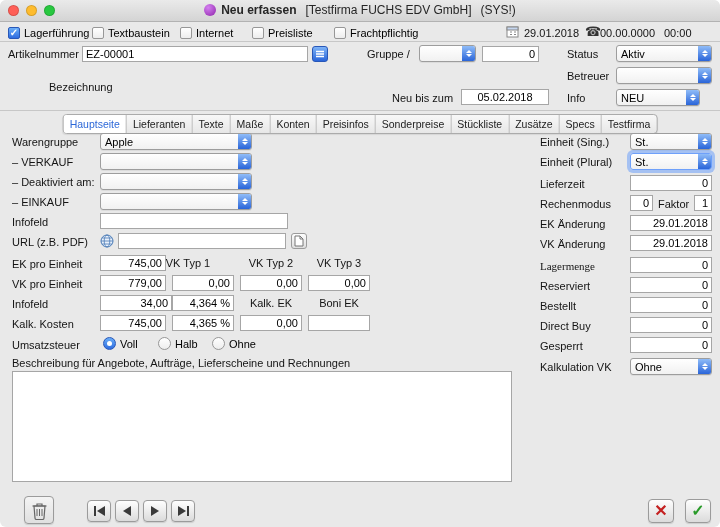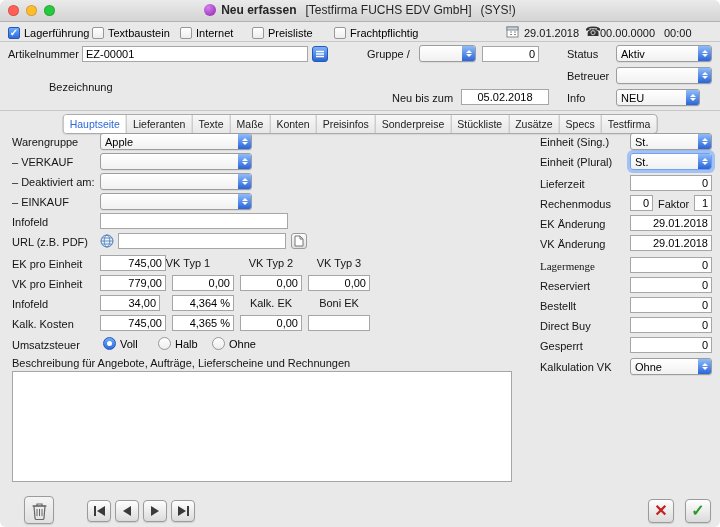--- a/index.html
+++ b/index.html
@@ -237,21 +237,21 @@
   <span class="colhead" style="left:240px;top:257px;width:62px;">VK Typ 2</span>
   <span class="colhead" style="left:308px;top:257px;width:62px;">VK Typ 3</span>
 
   <span class="lbl" style="left:12px;top:278px;">VK pro Einheit</span>
   <input class="field num" style="left: 100px; top: 275px; width: 66px;" value="779,00">
   <input class="field num" style="left: 172px; top: 275px; width: 62px;" value="0,00">
   <input class="field num" style="left: 240px; top: 275px; width: 62px;" value="0,00">
   <input class="field num" style="left: 308px; top: 275px; width: 62px;" value="0,00">
 
   <span class="lbl" style="left:12px;top:298px;">Infofeld</span>
-  <input class="field num" style="left: 100px; top: 295px; width: 60px;" value="34,00">
+  <input class="field num" style="left: 100px; top: 295px; width: 72px;" value="34,00">
   <input class="field num" style="left: 172px; top: 295px; width: 62px;" value="4,364 %">
   <span class="colhead" style="left:240px;top:297px;width:62px;">Kalk. EK</span>
   <span class="colhead" style="left:308px;top:297px;width:62px;">Boni EK</span>
 
   <span class="lbl" style="left:12px;top:318px;">Kalk. Kosten</span>
   <input class="field num" style="left: 100px; top: 315px; width: 66px;" value="745,00">
   <input class="field num" style="left: 172px; top: 315px; width: 62px;" value="4,365 %">
   <input class="field num" style="left: 240px; top: 315px; width: 62px;" value="0,00">
   <input class="field num" style="left: 308px; top: 315px; width: 62px;" value="">
 

